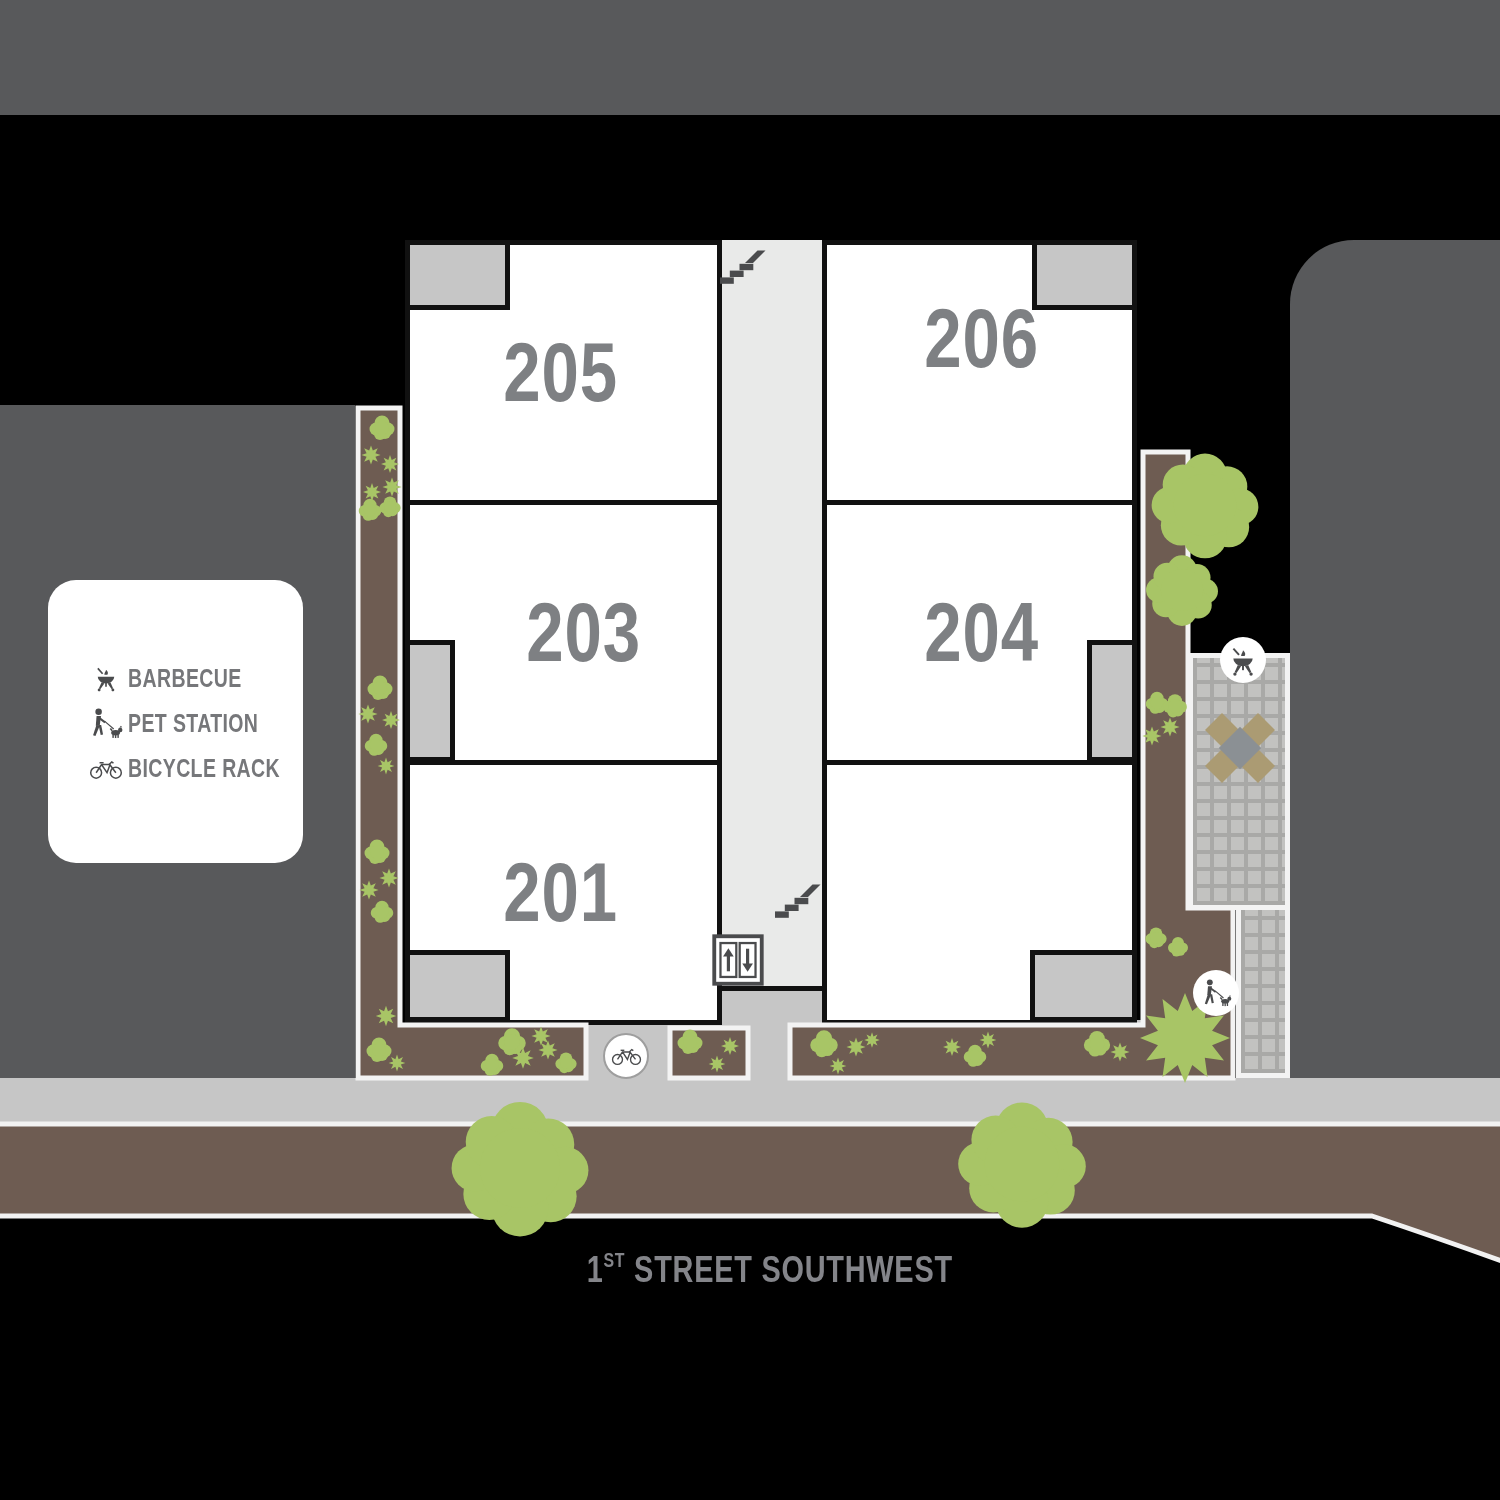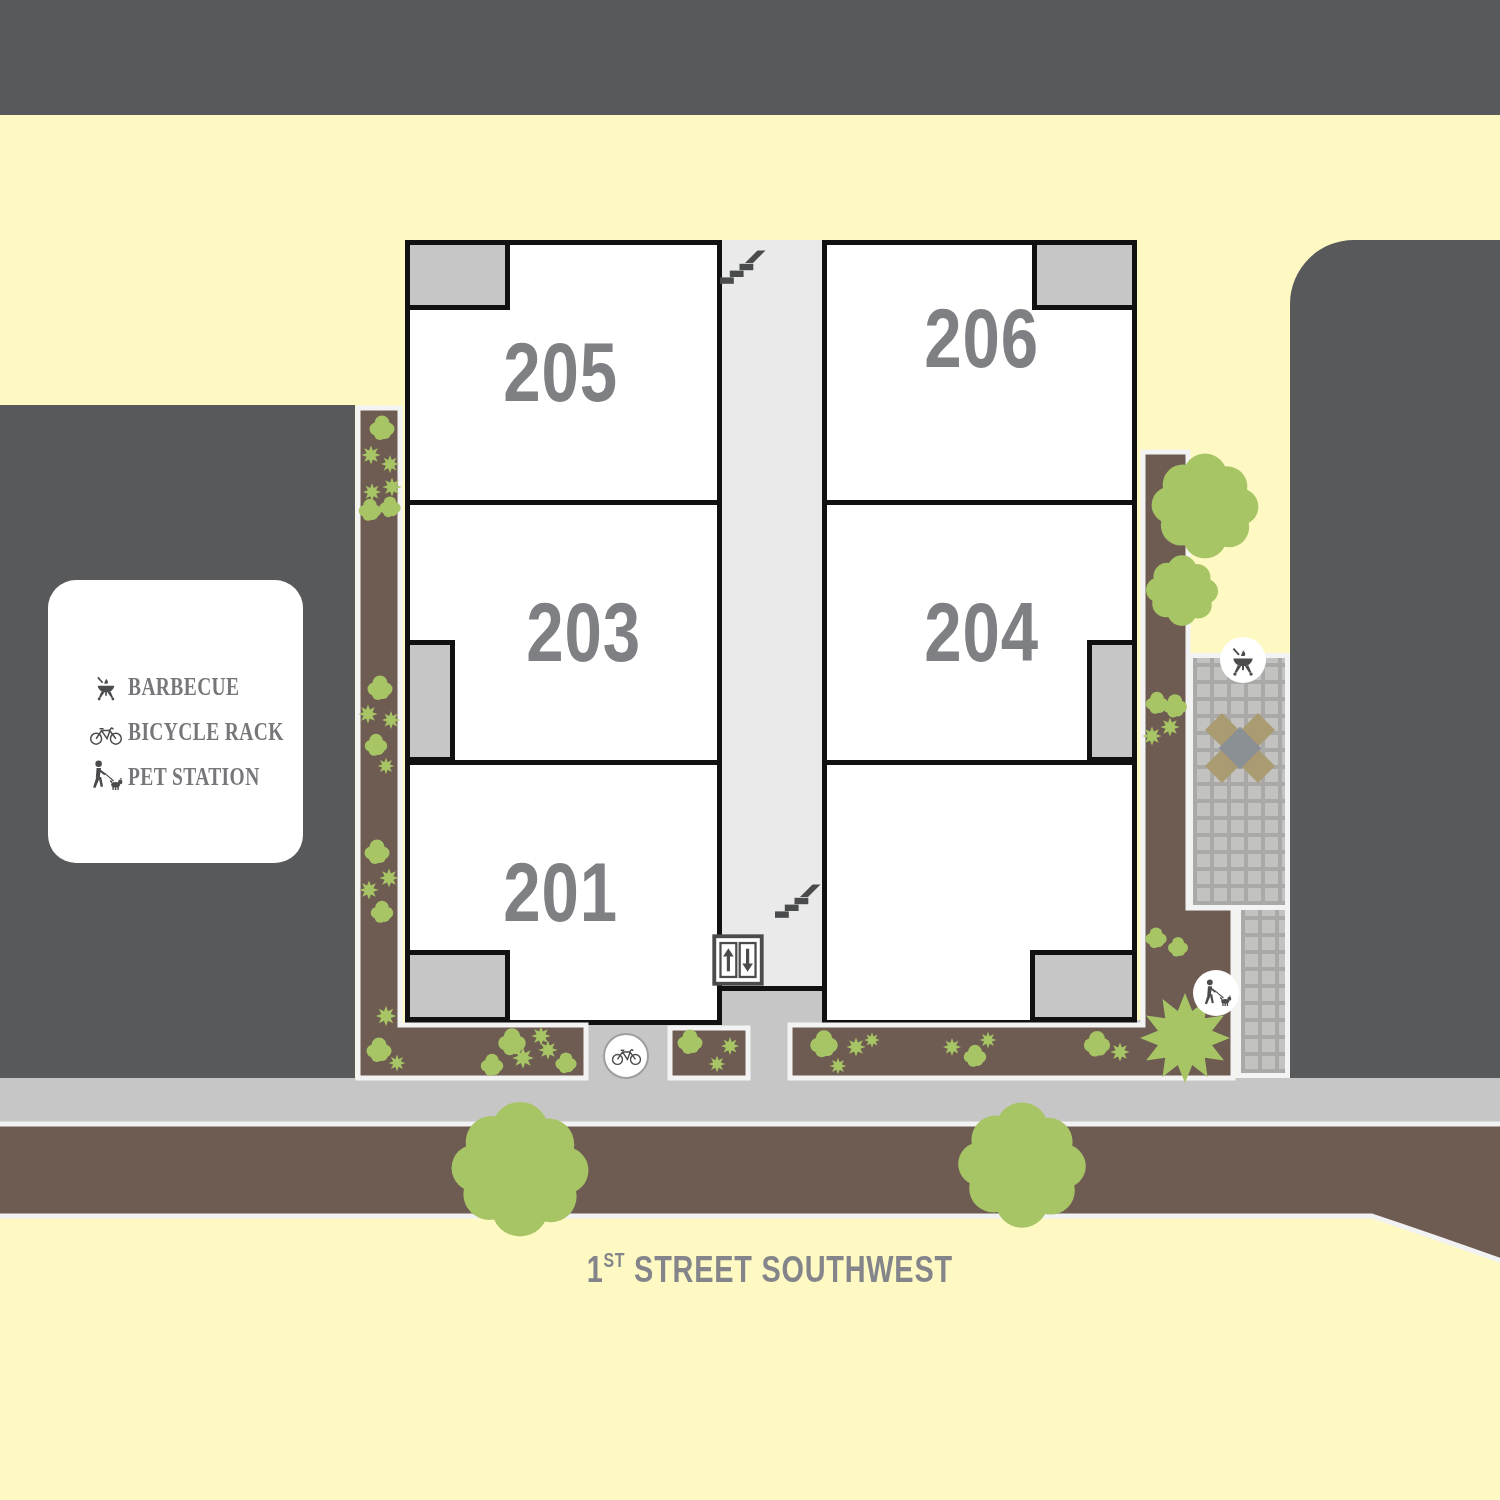--- a/index.html
+++ b/index.html
@@ -1,17 +1,17 @@
 <!DOCTYPE html>
 <html><head>
 <meta charset="utf-8">
 <style>
   html,body{margin:0;padding:0;background:#fff;}
   .scene{position:relative;width:1500px;height:1500px;overflow:hidden;
-         background:#fef9c3;font-family:"Liberation Sans",sans-serif;}
+         background:#000000;font-family:"Liberation Sans",sans-serif;}
   .abs{position:absolute;}
   
   .top-band{left:0;top:0;width:1500px;height:115px;background:#58595b;}
   .left-block{left:0;top:405px;width:355px;height:673px;background:#58595b;}
   .right-block{left:1290px;top:240px;width:210px;height:838px;background:#58595b;border-radius:64px 0 0 0;}
   .sidewalk{left:0;top:1078px;width:1500px;height:44px;background:#c6c6c6;}
   .recess{left:586px;top:1020px;width:560px;height:60px;background:#c6c6c6;}
   
   .building{left:405px;top:240px;width:732px;height:785px;background:#ffffff;border:5px solid #111;box-sizing:border-box;}
   .corridor{left:717px;top:240px;width:110px;height:785px;background:#e9eae9;border-left:5px solid #111;border-right:5px solid #111;box-sizing:border-box;}
@@ -25,21 +25,21 @@
     background-image:repeating-linear-gradient(0deg,#a9a9a7 0 4px,transparent 4px 17px),
                      repeating-linear-gradient(90deg,#a9a9a7 0 4px,transparent 4px 17px);}
   .patio-wide{left:1188px;top:653px;width:102px;height:257px;}
   .patio-narrow{left:1236px;top:905px;width:54px;height:173px;}
   
   .marker{border-radius:50%;background:#fff;display:flex;align-items:center;justify-content:center;}
   .marker svg{display:block;}
   
   .legend{left:48px;top:580px;width:255px;height:283px;background:#fff;border-radius:28px;
           display:flex;flex-direction:column;justify-content:center;padding:6px 0 2px 36px;box-sizing:border-box;}
-  .legend-row{display:flex;align-items:flex-end;height:45px;font-family:Liberation Serif, serif;}
+  .legend-row{display:flex;align-items:center;height:45px;}
   .legend-icon{width:44px;display:flex;align-items:center;justify-content:center;flex:0 0 44px;}
   .legend-label{font-size:25px;font-weight:bold;color:#76777a;letter-spacing:.5px;
                 transform:scaleX(.78);transform-origin:left center;white-space:nowrap;}
   
   .street-label{left:540px;top:1249px;width:460px;height:60px;display:flex;align-items:flex-start;justify-content:center;}
   .street-label .cond{font-size:37px;font-weight:bold;color:#84858a;letter-spacing:1px;
                       transform:scaleX(.78);white-space:nowrap;}
   .street-label sup{font-size:55%;position:relative;top:-2px;}
   .svg-layer{left:0;top:0;width:1500px;height:1500px;pointer-events:none;}
   .hidden-defs{position:absolute;width:0;height:0;overflow:hidden;}
@@ -281,33 +281,33 @@
     <div class="legend-row">
       <span class="legend-icon">
         <svg style="width:22px;height:27px;" viewBox="0 0 40 48">
             <use href="#sym-barbecue"></use>
           </svg>
         </span>
       <span class="legend-label">BARBECUE</span>
     </div>
     <div class="legend-row">
       <span class="legend-icon">
+        <svg style="width:34px;height:31px;" viewBox="0 0 46 42">
+            <use href="#sym-pet"></use>
+          </svg>
+        </span>
+      <span class="legend-label">PET STATION</span>
+    </div>
+    <div class="legend-row">
+      <span class="legend-icon">
         <svg style="width:34px;height:22px;" viewBox="0 0 50 32">
             <use href="#sym-bike"></use>
           </svg>
         </span>
       <span class="legend-label">BICYCLE RACK</span>
     </div>
-    <div class="legend-row">
-      <span class="legend-icon">
-        <svg style="width:34px;height:31px;" viewBox="0 0 46 42">
-            <use href="#sym-pet"></use>
-          </svg>
-        </span>
-      <span class="legend-label">PET STATION</span>
-    </div>
   </div>
 
   <div class="abs street-label">
     <span class="cond"><span>1</span><sup>ST</sup>&nbsp;<span>STREET SOUTHWEST</span></span>
   </div>
 
 </div>
 
 </body></html>

